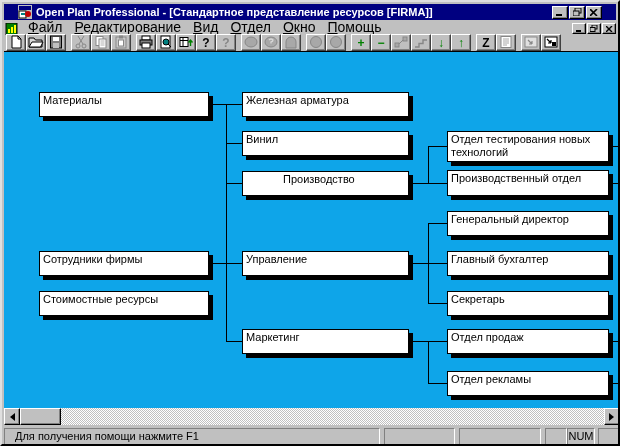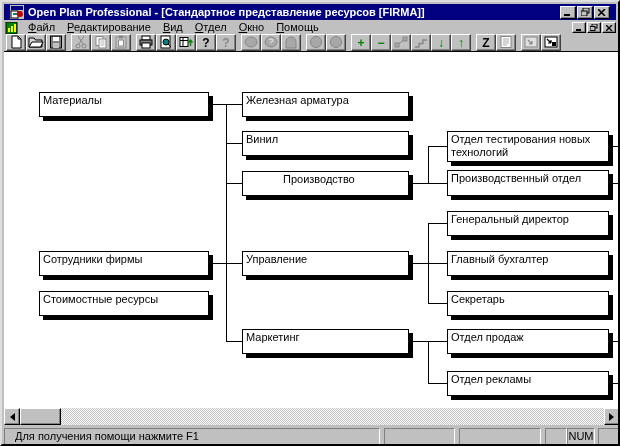--- a/index.html
+++ b/index.html
@@ -2,49 +2,49 @@
 <html><head>
 <meta charset="utf-8">
 <style>
   html,body{margin:0;padding:0;background:#555;}
   *{box-sizing:border-box;}
   .window{position:relative;width:620px;height:446px;background:#c0c0c0;
     border:2px solid;border-color:#dfdfdf #000 #000 #dfdfdf;
     font-family:"Liberation Sans","DejaVu Sans",sans-serif;overflow:hidden;}
   
   .titlebar{position:absolute;left:2px;top:2px;width:612px;height:16px;background:#000080;
-    display:flex;align-items:center;padding:0 6px;}
+    display:flex;align-items:center;padding:0 14px;}
   .title-text{color:#fff;font-size:11px;font-weight:bold;margin-left:4px;flex:1;
     white-space:nowrap;overflow:hidden;}
   .winbtn{width:16px;height:13px;background:#c0c0c0;border:1px solid;
     border-color:#fff #000 #000 #fff;box-shadow:inset -1px -1px 0 #808080;
     display:flex;align-items:center;justify-content:center;margin-left:1px;padding:0;}
   .winbtn svg{display:block;}
   
   .menubar{position:absolute;left:2px;top:19px;width:612px;height:13px;
-    display:flex;align-items:center;font-size:11px;color:#000;}
+    display:flex;align-items:flex-end;font-size:14px;color:#000;}
   .mdi-icon{width:14px;height:12px;margin:0 3px 0 1px;}
   .menu-item{padding:0 6px;line-height:13px;cursor:default;}
   .menu-item::first-letter{text-decoration:underline;}
   .menubar-spacer{flex:1;}
   .winbtn.small{width:14px;height:11px;}
   
   .toolbar{position:absolute;left:2px;top:32px;width:616px;height:18px;
     border-bottom:1px solid #000;display:flex;align-items:flex-start;padding:0 0 0 2px;}
   .tbtn{width:20px;height:17px;background:#c0c0c0;border:1px solid;
     border-color:#fff #404040 #404040 #fff;box-shadow:inset -1px -1px 0 #808080;
     display:flex;align-items:center;justify-content:center;padding:0;margin:0;
     font-size:12px;line-height:12px;overflow:hidden;}
   .tbtn .glyph{font-weight:bold;font-size:12px;}
   .tbtn .green{color:#008000;}
   .tbtn .gray{color:#878787;}
   .tbtn .black{color:#000;}
   .tgap{width:5px;height:1px;}
   
-  .canvas{position:absolute;left:2px;top:50px;width:616px;height:356px;background:#ffffff;overflow:hidden;}
+  .canvas{position:absolute;left:2px;top:50px;width:616px;height:356px;background:#0ea5e9;overflow:hidden;}
   .obox{position:absolute;background:#fff;border:1px solid #000;box-shadow:4px 4px 0 #000;
     font-size:11px;line-height:13px;padding:1px 3px;color:#000;cursor:default;overflow:hidden;}
   .hline{position:absolute;height:1px;background:#000;}
   .vline{position:absolute;width:1px;background:#000;}
   
   .hscroll{position:absolute;left:2px;top:406px;width:616px;height:17px;
     background:repeating-conic-gradient(#fff 0% 25%, #c0c0c0 0% 50%) 0 0/2px 2px;}
   .sbtn{position:absolute;top:0;width:16px;height:17px;background:#c0c0c0;border:1px solid;
     border-color:#fff #000 #000 #fff;box-shadow:inset -1px -1px 0 #808080;
     display:flex;align-items:center;justify-content:center;padding:0;}

